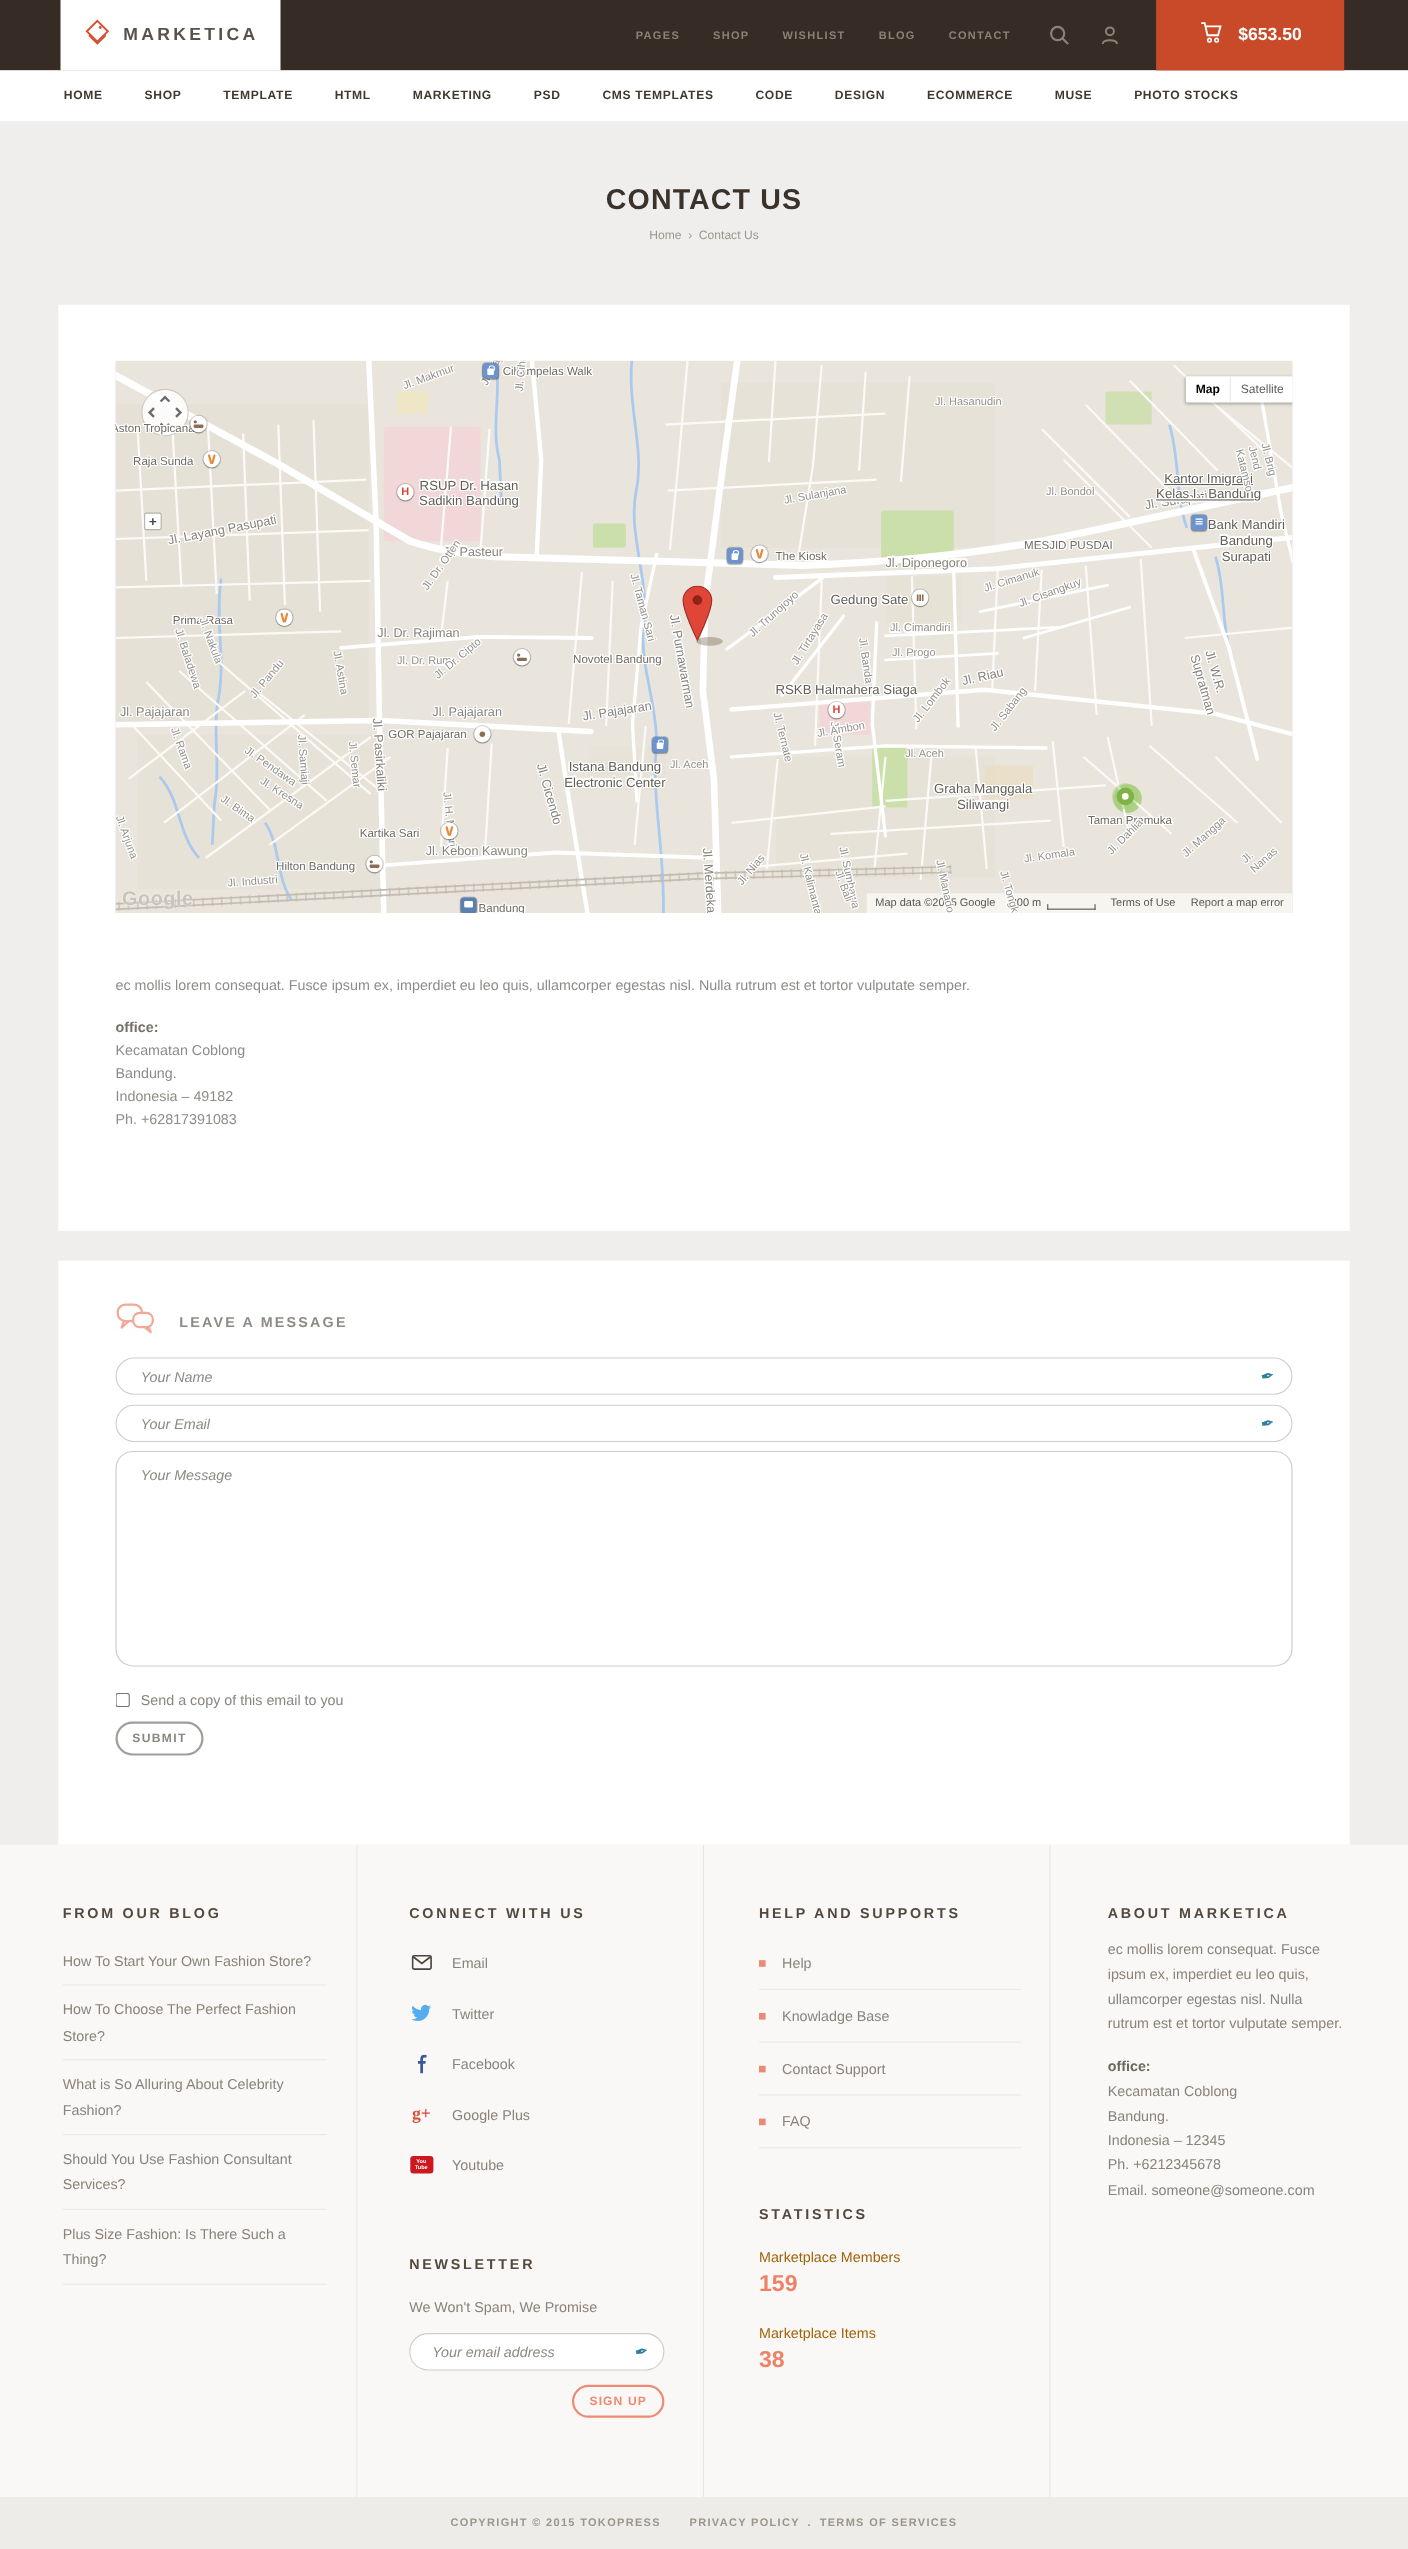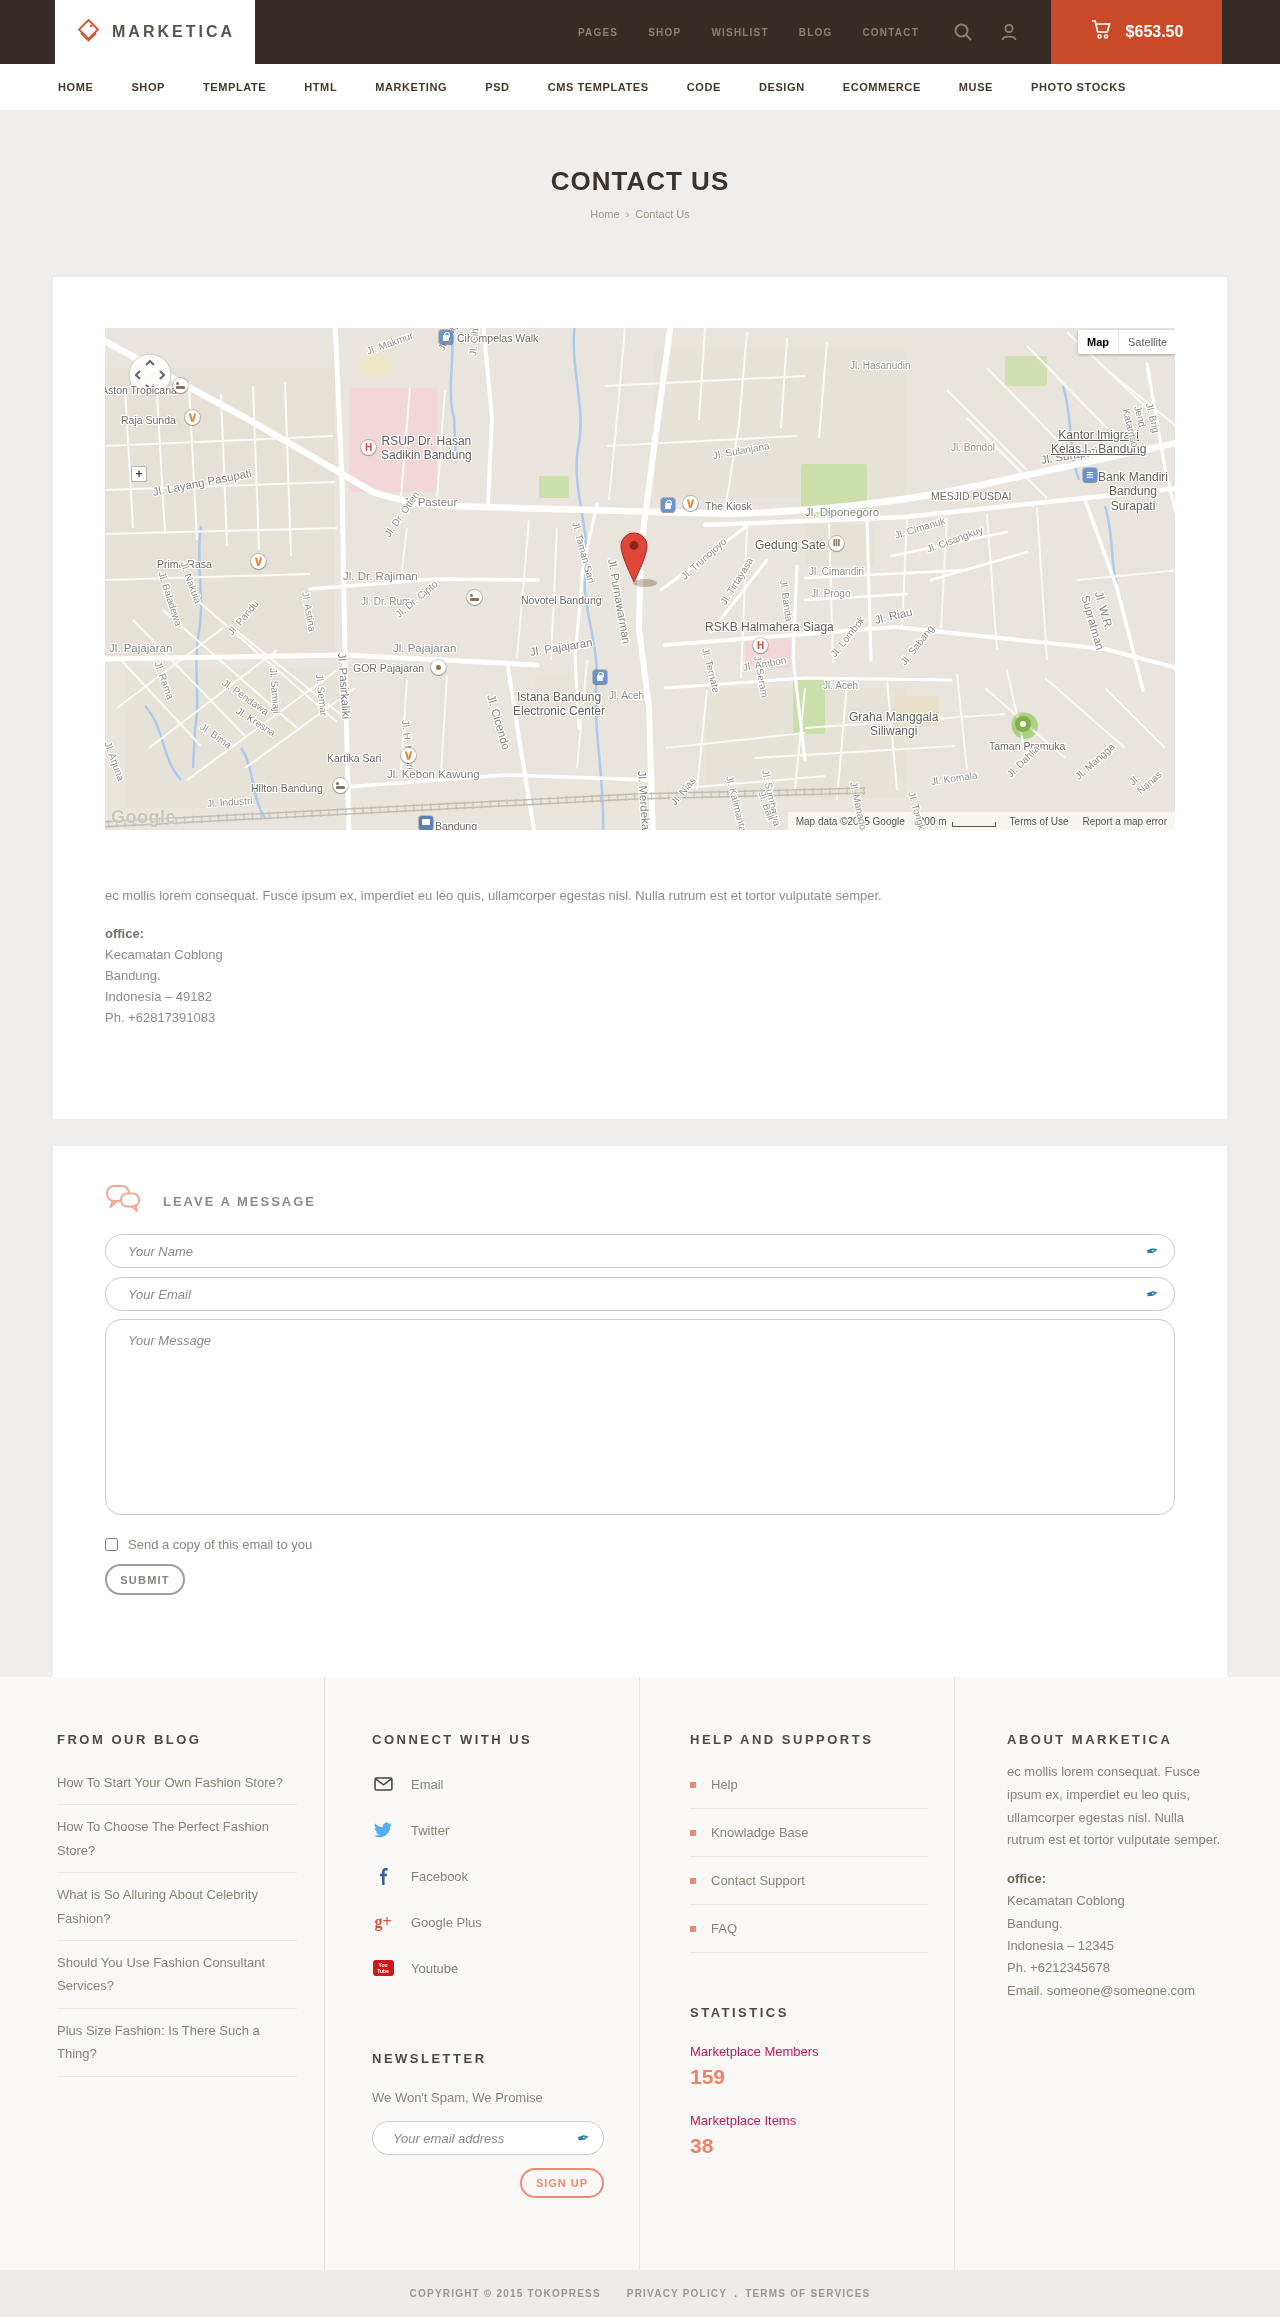--- a/index.html
+++ b/index.html
@@ -53,21 +53,21 @@
   .poi-shop::before { content:""; position:absolute; left:5px; top:2px; width:4px; height:4px; border:1px solid #fff; border-bottom:none; border-radius:3px 3px 0 0; }
   .poi-bank::after { content:"≡"; position:absolute; left:0; right:0; text-align:center; font:bold 10px/14px "DejaVu Sans",sans-serif; color:#fff; }
   .poi-train { background:#5a7fb5; }
   .poi-train::after { content:""; position:absolute; left:3px; top:3px; width:8px; height:6px; background:#fff; border-radius:1px; }
   .poi-gov::after { content:"Ⅲ"; position:absolute; left:0; right:0; text-align:center; font:bold 8px/15px "DejaVu Sans",sans-serif; color:#8a6f52; }
   .poi-dot::after { content:""; position:absolute; left:5px; top:5px; width:5px; height:5px; border-radius:50%; background:#8a6f52; }
   .poi-park { background:#7fb347; width:16px; height:16px; box-shadow:0 0 0 4px rgba(170,205,130,.55); }
   .poi-park::after { content:""; position:absolute; left:5px; top:5px; width:6px; height:6px; border-radius:50%; background:#fff; }
   .pan { position:absolute; left:22px; top:24px; cursor:pointer; }
   .zoomplus { position:absolute; left:26px; top:138px; width:16px; height:16px; background:#fff; border:1px solid #b7b2a9; border-radius:2px; font:bold 12px/14px "Liberation Sans",sans-serif; text-align:center; color:#444; cursor:pointer; }
-  .maptype { position:absolute; left:973px; top:2px; display:flex; box-shadow:0 1px 3px rgba(0,0,0,.3); border-radius:2px; overflow:hidden; }
+  .maptype { position:absolute; left:973px; top:14px; display:flex; box-shadow:0 1px 3px rgba(0,0,0,.3); border-radius:2px; overflow:hidden; }
   .mt-btn { background:#fff; height:24px; padding:0 9px; font-size:11px; line-height:24px; cursor:pointer; }
   .mt-map { font-weight:bold; color:#000; border-right:1px solid #e5e5e5; }
   .mt-sat { color:#5f5f5f; }
   .attr { position:absolute; right:0; bottom:0; height:18px; display:flex; align-items:center; gap:14px; padding:0 8px; background:rgba(250,248,244,.82); font-size:10px; color:#565656; }
   .attr .lnk { cursor:pointer; }
   .scalebar { display:flex; align-items:flex-end; gap:5px; }
   .scale-rule { width:44px; height:5px; border-left:1px solid #555; border-right:1px solid #555; border-bottom:1px solid #555; }
   .glogo { position:absolute; left:6px; bottom:2px; font-size:18px; font-weight:bold; letter-spacing:.5px; color:#c9c4ba; text-shadow:0 0 2px #fff; }
   .pin { position:absolute; left:515px; top:204px; }
 
@@ -113,21 +113,21 @@
   .nl-row { position:relative; width:232px; margin-top:16px; }
   .nl-input { width:232px; height:34px; border:1px solid #cfccc7; border-radius:17px; padding:0 38px 0 20px; font-family:"Liberation Sans",sans-serif; font-size:13px; background:#fff; outline:none; }
   .nl-input::placeholder { font-style:italic; color:#8c8882; }
   .nl-btn-row { width:232px; margin-top:13px; display:flex; justify-content:flex-end; }
   .signup { width:84px; height:30px; border:2px solid #ec8a73; border-radius:15px; background:transparent; color:#ec8a73; font-family:"Liberation Sans",sans-serif; font-size:11px; font-weight:bold; letter-spacing:1px; cursor:pointer; }
   .h-list { margin-top:14px; }
   .h-row { display:flex; align-items:center; width:238px; padding:16px 0; border-bottom:1px solid #ebe8e4; cursor:pointer; }
   .sq { width:6px; height:6px; background:#e98a74; margin-right:15px; flex:none; }
   .h-lb { font-size:13px; color:#8a827b; }
   .st-head { margin-top:52px; }
-  .stat-l { margin-top:24px; font-size:13px; color:#be185d; }
+  .stat-l { margin-top:24px; font-size:13px; color:#a16207; }
   .stat-v { margin-top:6px; font-size:21px; font-weight:bold; color:#ee8266; }
   .about-p { margin-top:14px; width:218px; font-size:13px; line-height:1.75; color:#8a827b; }
   .about-of { margin-top:16px; font-size:13px; line-height:1.72; color:#8a827b; }
   .about-of .of-h { font-weight:bold; color:#6e675f; }
   .copybar { height:47px; background:#eeece9; display:flex; align-items:center; justify-content:center; gap:26px; font-size:10px; font-weight:bold; letter-spacing:1.2px; color:#9b958c; }
   .copy-links { display:flex; gap:7px; align-items:center; }
   .copy-links span { cursor:pointer; }
 </style>
 </head>
 <body>

